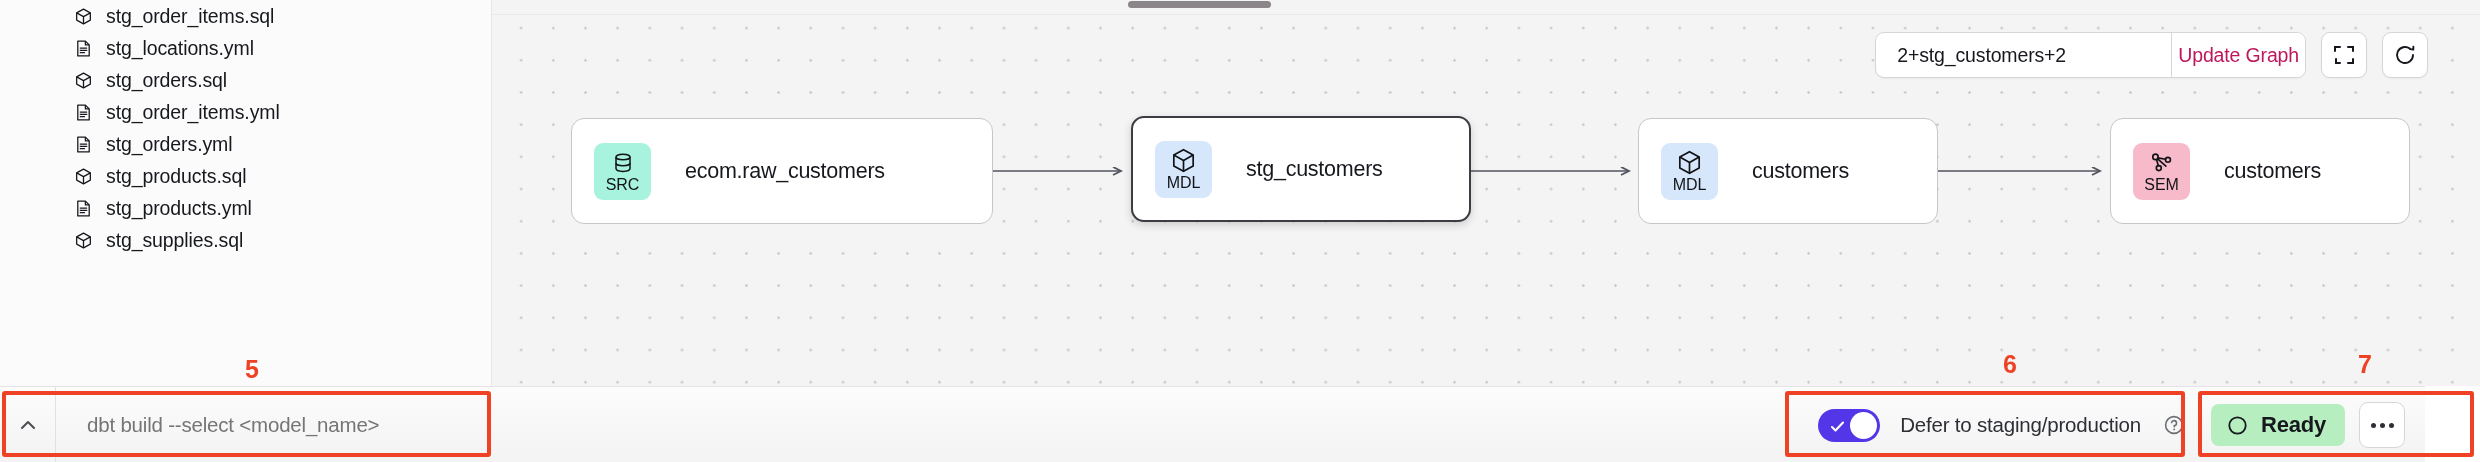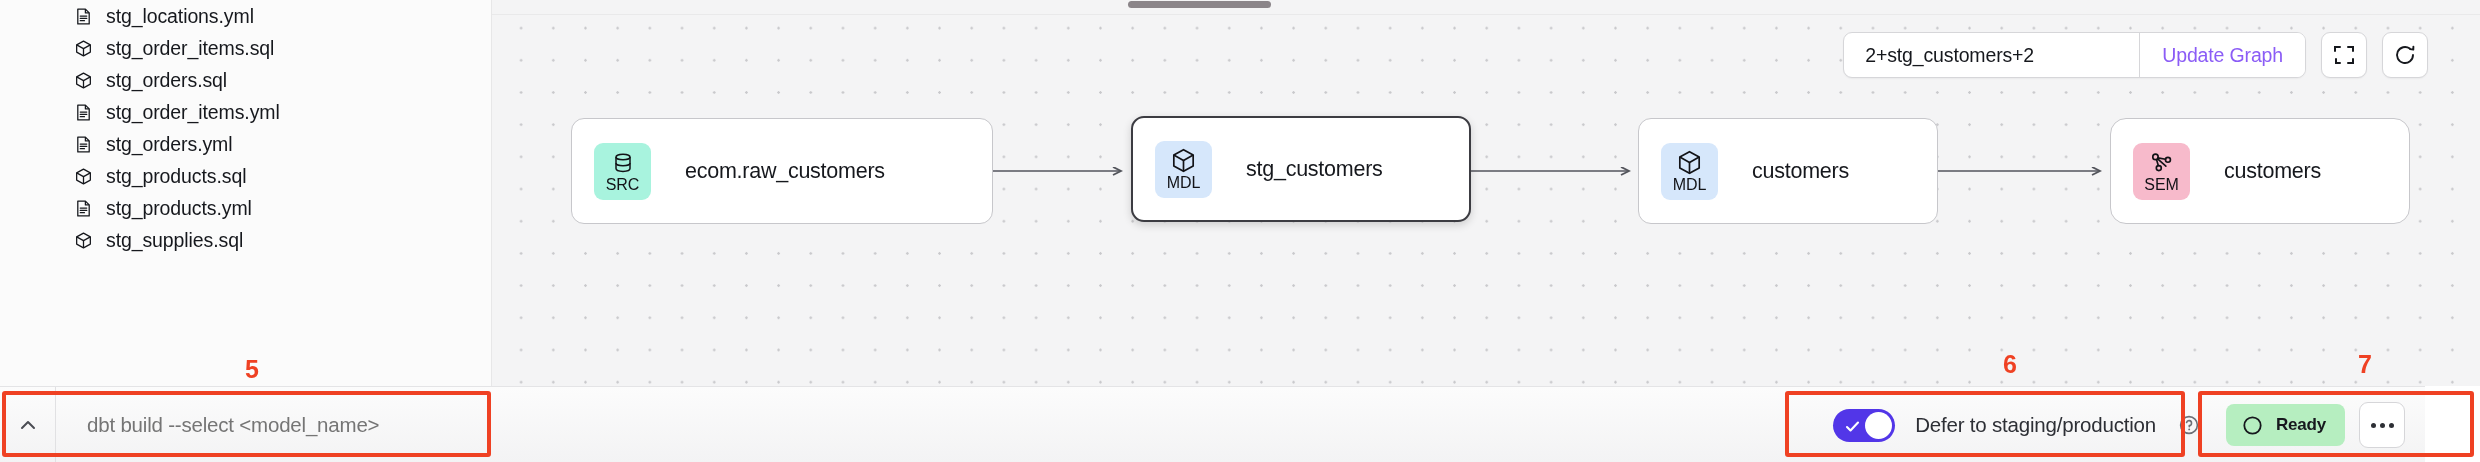--- a/index.html
+++ b/index.html
@@ -79,22 +79,22 @@
     padding: 0 23px 0 21px;
     min-width: 205px;
     font-size: 19.5px; color: #16181d;
     background: transparent; border: none; outline: none;
     font-family: "Liberation Sans", sans-serif;
     letter-spacing: -0.15px;
     cursor: text;
   }
   #update-graph-btn {
     display: flex; align-items: center; justify-content: center;
-    padding: 0 22px;
-    font-size: 19.5px; color: #8b5cf6;
+    padding: 0 6px;
+    font-size: 19.5px; color: #be185d;
     background: #ffffff;
     border: none; border-left: 1px solid #d6d6d9;
     font-family: "Liberation Sans", sans-serif;
     letter-spacing: -0.15px;
     cursor: pointer; white-space: nowrap;
   }
   .icon-btn {
     width: 46px; height: 46px;
     display: flex; align-items: center; justify-content: center;
     background: #ffffff;
@@ -196,21 +196,21 @@
   #help-icon { margin-left: 2px; display: block; cursor: pointer; }
   #status-group { display: flex; align-items: center; gap: 14px; }
   #ready-badge {
     display: flex; align-items: center; gap: 13px;
     background: #b6eec0;
     border-radius: 8px;
     height: 42px; padding: 0 19px 0 16px;
     cursor: pointer;
   }
   #ready-text {
-    font-size: 17px; font-weight: bold; color: #16181d;
+    font-size: 22px; font-weight: bold; color: #16181d;
     letter-spacing: -0.2px;
   }
   #overflow-btn {
     width: 46px; height: 46px;
     display: flex; align-items: center; justify-content: center;
     gap: 4px;
     background: #ffffff; border: 1px solid #d6d6d9;
     border-radius: 9px; cursor: pointer;
   }
   #overflow-btn i {
@@ -238,33 +238,33 @@
 </style>
 </head>
 <body>
 
 <div id="app">
 
   <div id="sidebar">
     <div id="file-list">
         <div class="file-row">
           <svg class="file-icon" viewBox="0 0 20 20" fill="none" stroke="#16181d" stroke-width="1.35" stroke-linejoin="round">
+            <path d="M10 2.3 L17.2 6.2 V13.8 L10 17.7 L2.8 13.8 V6.2 Z"></path>
+            <path d="M2.8 6.2 L10 10.1 L17.2 6.2"></path>
+            <path d="M10 10.1 V17.7"></path>
+          </svg>
+          <span class="file-label">stg_order_items.sql</span>
+        </div>
+        <div class="file-row">
+          <svg class="file-icon" viewBox="0 0 20 20" fill="none" stroke="#16181d" stroke-width="1.35" stroke-linejoin="round">
             <path d="M4 2.2 H12 L16 6.2 V17.8 H4 Z"></path>
             <path d="M12 2.2 V6.2 H16"></path>
             <path d="M6.6 9.6 H13.4 M6.6 12 H13.4 M6.6 14.4 H11" stroke-linecap="round"></path>
           </svg>
           <span class="file-label">stg_locations.yml</span>
-        </div>
-        <div class="file-row">
-          <svg class="file-icon" viewBox="0 0 20 20" fill="none" stroke="#16181d" stroke-width="1.35" stroke-linejoin="round">
-            <path d="M10 2.3 L17.2 6.2 V13.8 L10 17.7 L2.8 13.8 V6.2 Z"></path>
-            <path d="M2.8 6.2 L10 10.1 L17.2 6.2"></path>
-            <path d="M10 10.1 V17.7"></path>
-          </svg>
-          <span class="file-label">stg_order_items.sql</span>
         </div>
         <div class="file-row">
           <svg class="file-icon" viewBox="0 0 20 20" fill="none" stroke="#16181d" stroke-width="1.35" stroke-linejoin="round">
             <path d="M10 2.3 L17.2 6.2 V13.8 L10 17.7 L2.8 13.8 V6.2 Z"></path>
             <path d="M2.8 6.2 L10 10.1 L17.2 6.2"></path>
             <path d="M10 10.1 V17.7"></path>
           </svg>
           <span class="file-label">stg_orders.sql</span>
         </div>
         <div class="file-row">
@@ -355,21 +355,21 @@
           <div class="node-badge badge-mdl">
             <svg width="27" height="27" viewBox="0 0 24 24" fill="none" stroke="#121317" stroke-width="1.5" stroke-linejoin="round">
               <path d="M12 2.4 L20.6 7.2 V16.8 L12 21.6 L3.4 16.8 V7.2 Z"></path>
               <path d="M3.4 7.2 L12 12 L20.6 7.2"></path>
               <path d="M12 12 V21.6"></path>
             </svg>
             <span class="badge-tag">MDL</span>
           </div>
           <span class="node-title">customers</span>
         </div>
-        <div class="node" style="left: 1618px; top: 118px; width: 300px; border-radius: 16px;">
+        <div class="node" style="left: 1618px; top: 118px; width: 300px;">
           <div class="node-badge badge-sem">
             <svg width="27" height="27" viewBox="0 0 26 26" fill="none" stroke="#121317" stroke-width="1.6">
               <circle cx="7.2" cy="7.6" r="2.6"></circle>
               <circle cx="19.2" cy="10.4" r="2.4"></circle>
               <circle cx="10.4" cy="18.4" r="2.4"></circle>
               <path d="M9.3 9.4 L17.2 16.6 M9.5 8.6 L16.9 9.9 M8.2 10.1 L9.9 15.9" stroke-linecap="round"></path>
             </svg>
             <span class="badge-tag">SEM</span>
           </div>
           <span class="node-title">customers</span>

